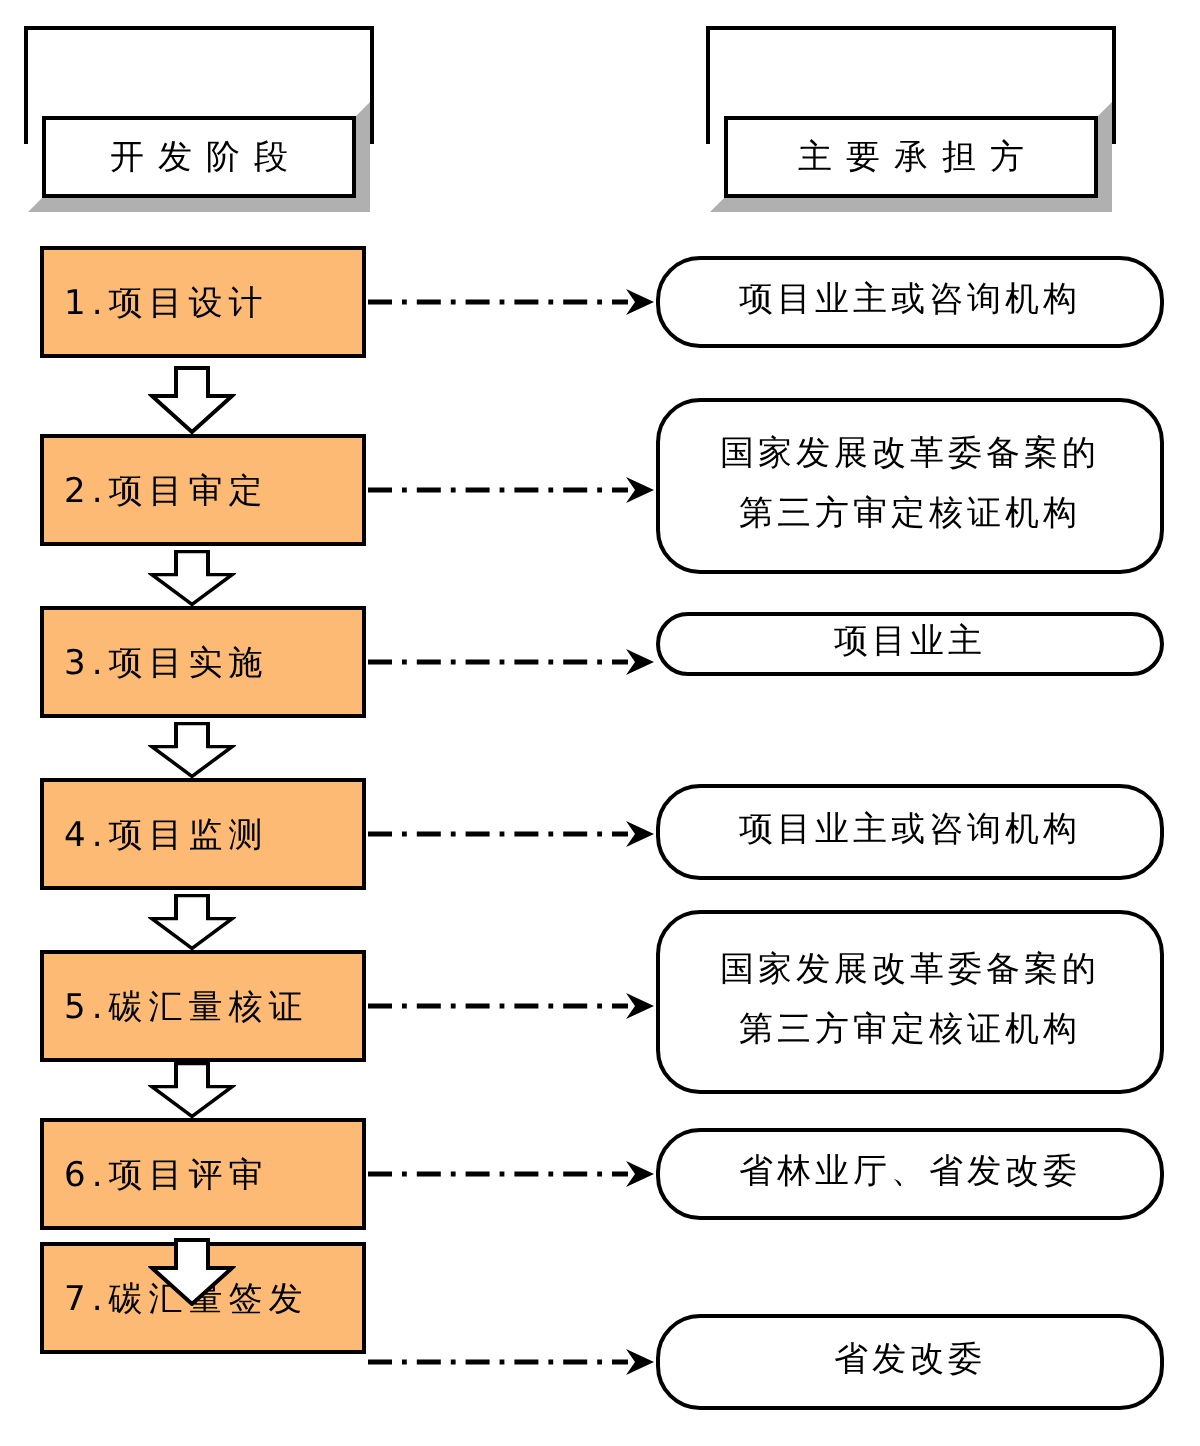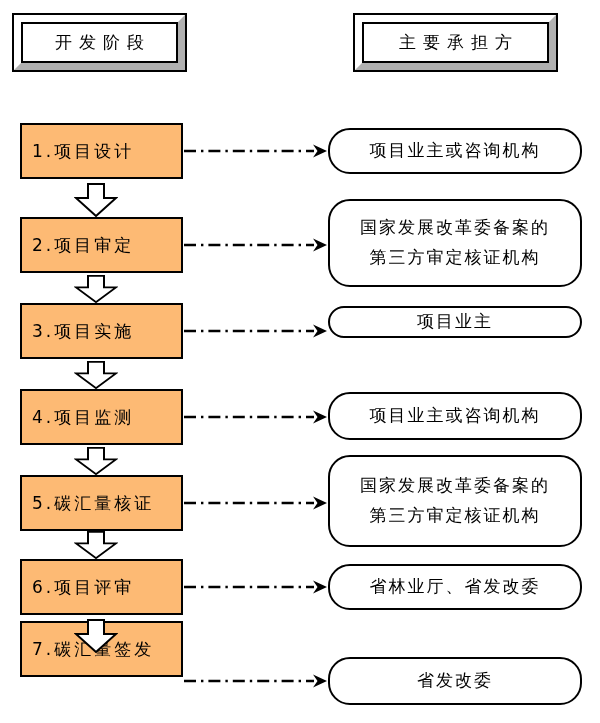--- a/index.html
+++ b/index.html
@@ -16,20 +16,21 @@
   
   .hdr {
     position: absolute;
     border: 2px solid #000;
     background: #fff;
   }
   .hdr-bevel {
     width: 100%; height: 100%;
     border: 7px solid;
     border-color: #ffffff #b0b0b0 #b0b0b0 #ffffff;
+    margin-top: 36px;
   }
   .hdr-inner {
     width: 100%; height: 100%;
     border: 2px solid #000;
     background: #fff;
     display: flex; align-items: center; justify-content: center;
     font-size: 17px;
     letter-spacing: 7px;
     text-indent: 7px; 
     white-space: nowrap;

